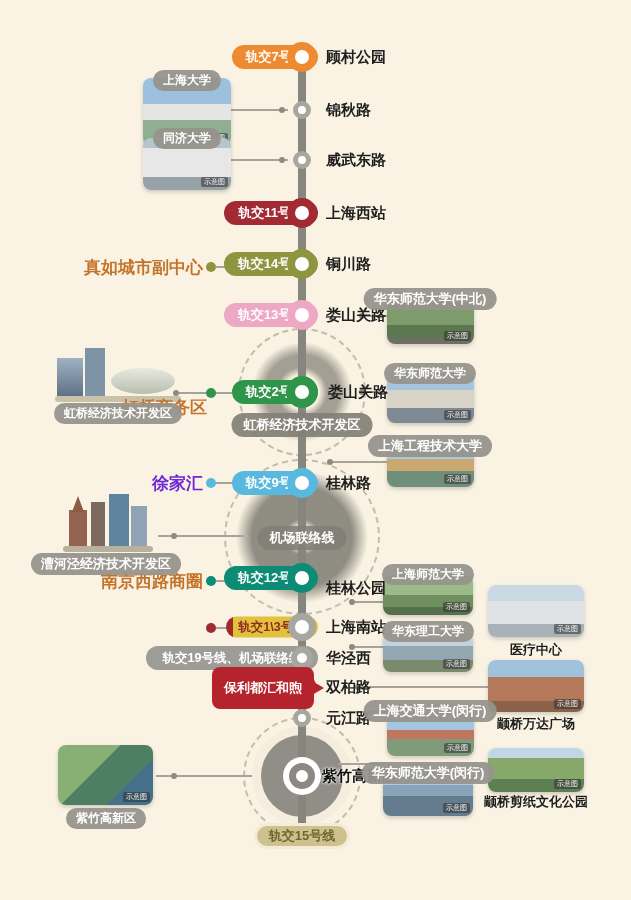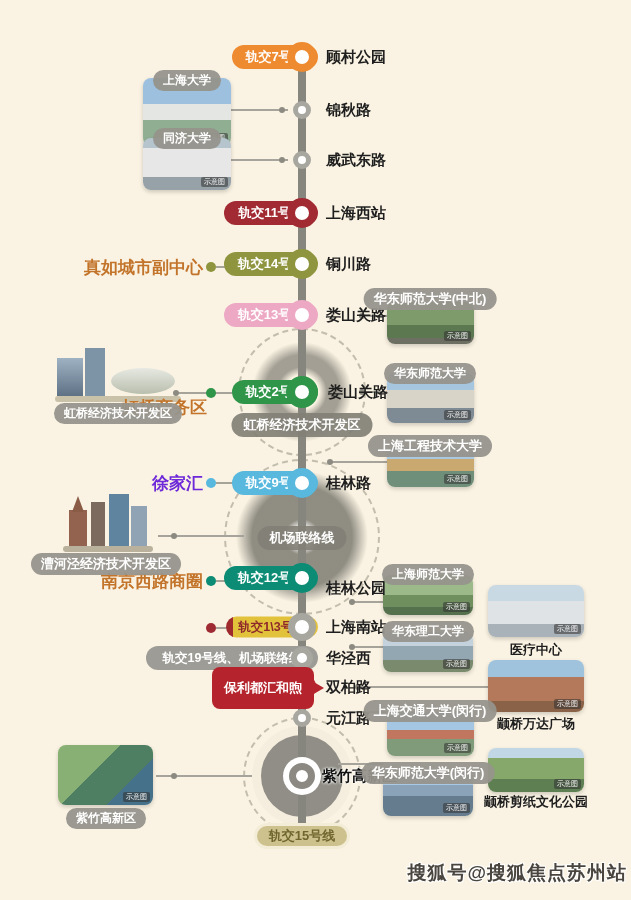--- a/index.html
+++ b/index.html
@@ -245,15 +245,14 @@
   <div class="photo g-wanda" style="left:488px;top:660px;width:96px;height:52px;">
     <span class="tag">示意图</span>
   </div>
   <div class="cap" style="left:536px;top:715px;">颛桥万达广场</div>
 
   <div class="photo g-park" style="left:488px;top:748px;width:96px;height:44px;">
     <span class="tag">示意图</span>
   </div>
   <div class="cap" style="left:536px;top:793px;">颛桥剪纸文化公园</div>
 
-  <div class="wm">搜狐号@搜狐焦点苏州站</div>
 
 </div>
 
 </body></html>

